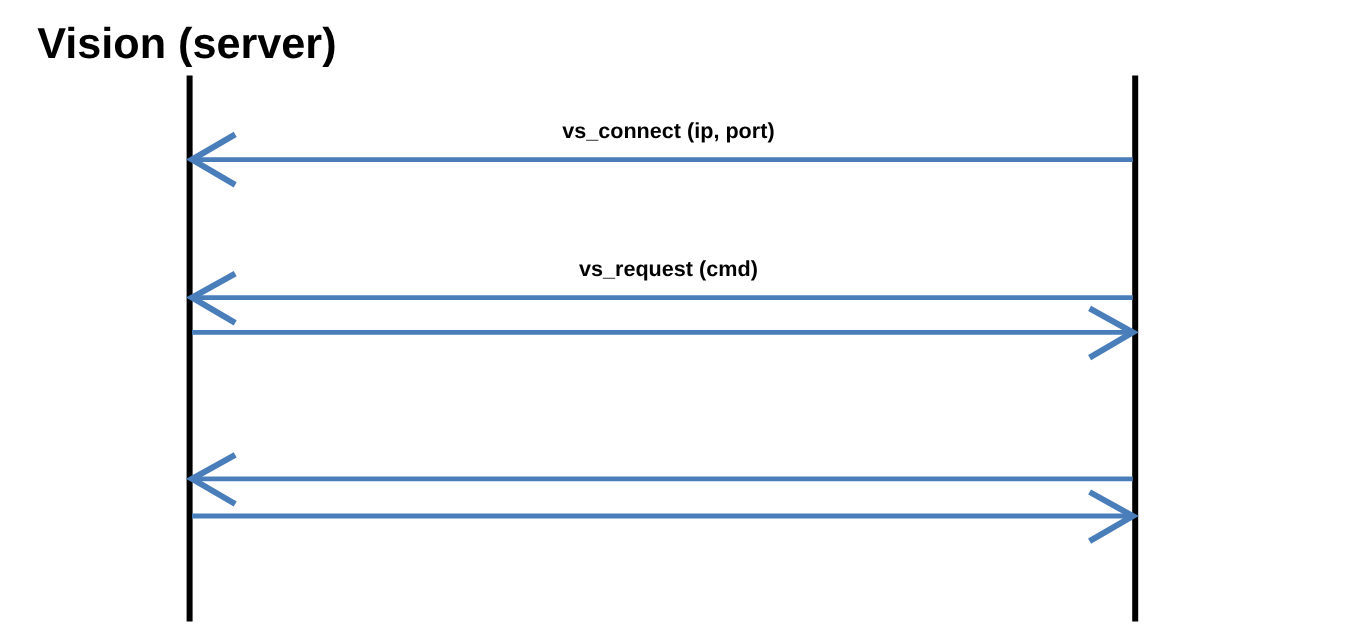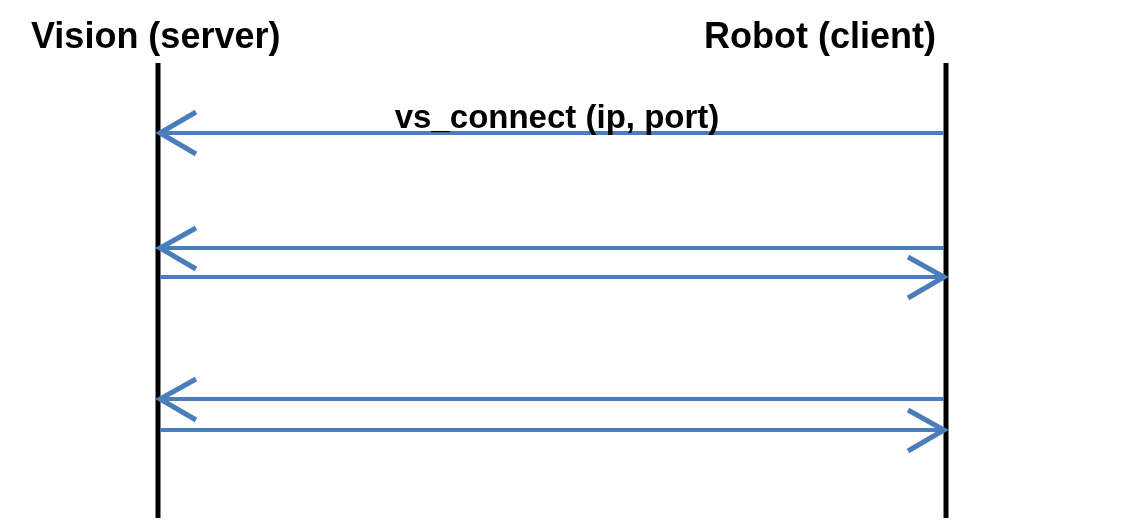--- a/index.html
+++ b/index.html
@@ -42,21 +42,21 @@
     top: 18px;
   }
   #actor-robot-label {
     right: 22px;
     top: 18px;
   }
   .message-label {
     position: absolute;
     font-family: "Liberation Sans", sans-serif;
     font-weight: bold;
-    font-size: 33px;
+    font-size: 18px;
     color: #000000;
     white-space: nowrap;
     line-height: 1;
     transform: translateX(-50%);
   }
   #message-label-0 {
     left: 557px;
     top: 100px;
   }
   #message-label-1 {
@@ -97,19 +97,19 @@
       <polyline points="196,379 160,399 196,420" fill="none" stroke="#4A7EBB" stroke-width="5" stroke-linejoin="miter" stroke-linecap="butt"></polyline>
     </g>
     <g>
       <line x1="160" y1="430" x2="941" y2="430" stroke="#4A7EBB" stroke-width="4" stroke-linecap="butt"></line>
       <polyline points="908,410 944,430 908,451" fill="none" stroke="#4A7EBB" stroke-width="5" stroke-linejoin="miter" stroke-linecap="butt"></polyline>
     </g>
   </svg>
 
   <div class="actor-label" id="actor-vision-label">Vision (server)</div>
 
-  <div class="actor-label" id="actor-robot-label">Robot (client)</div>
 
   <div class="message-label" id="message-label-0">vs_connect (ip, port)</div>
 
+  <div class="message-label" id="message-label-1">vs_request (cmd)</div>
 
 
 </div>
 
 </body></html>

